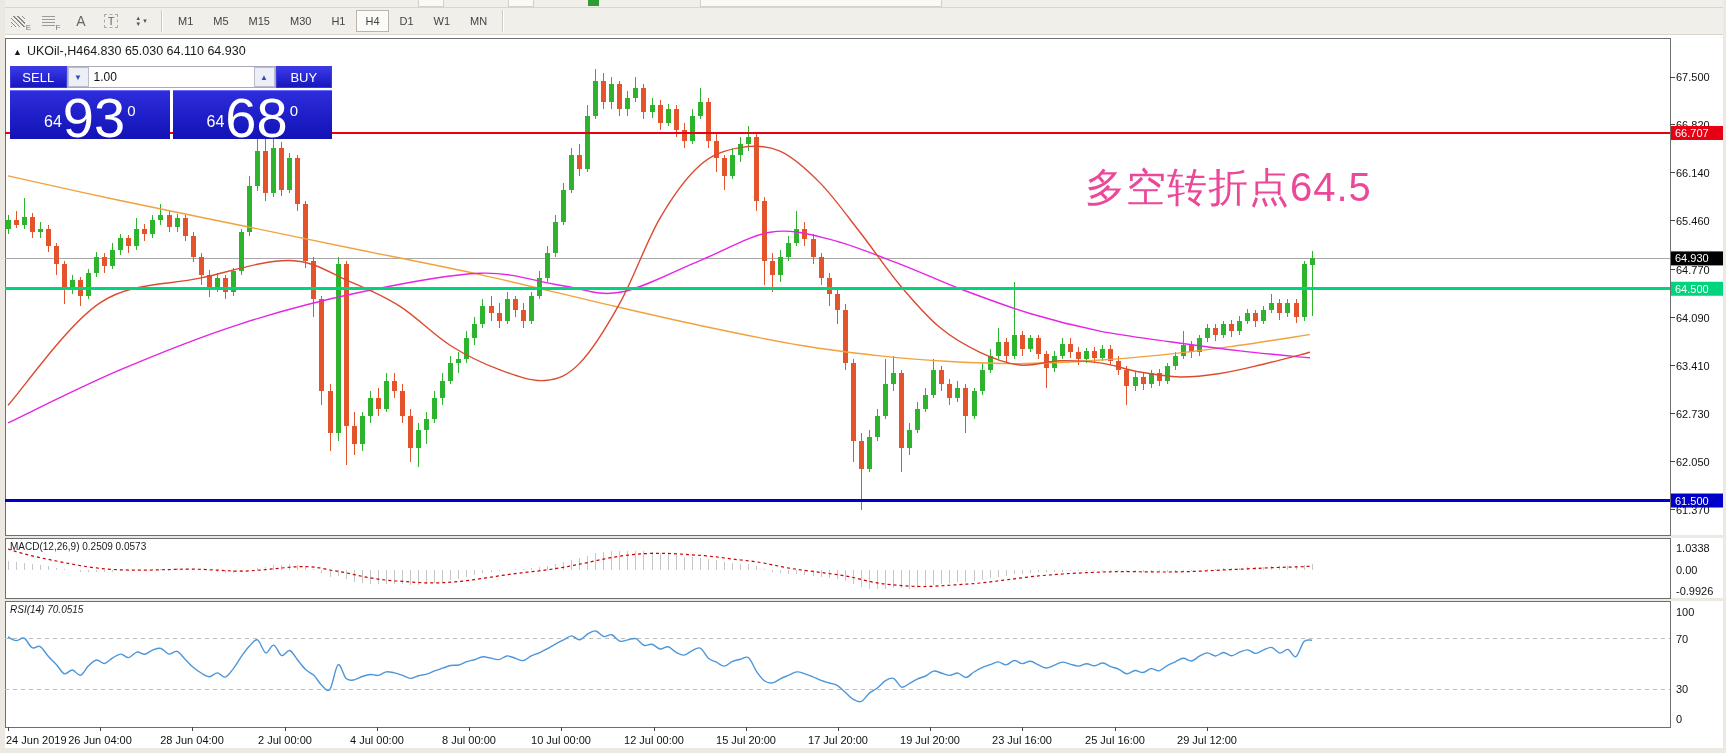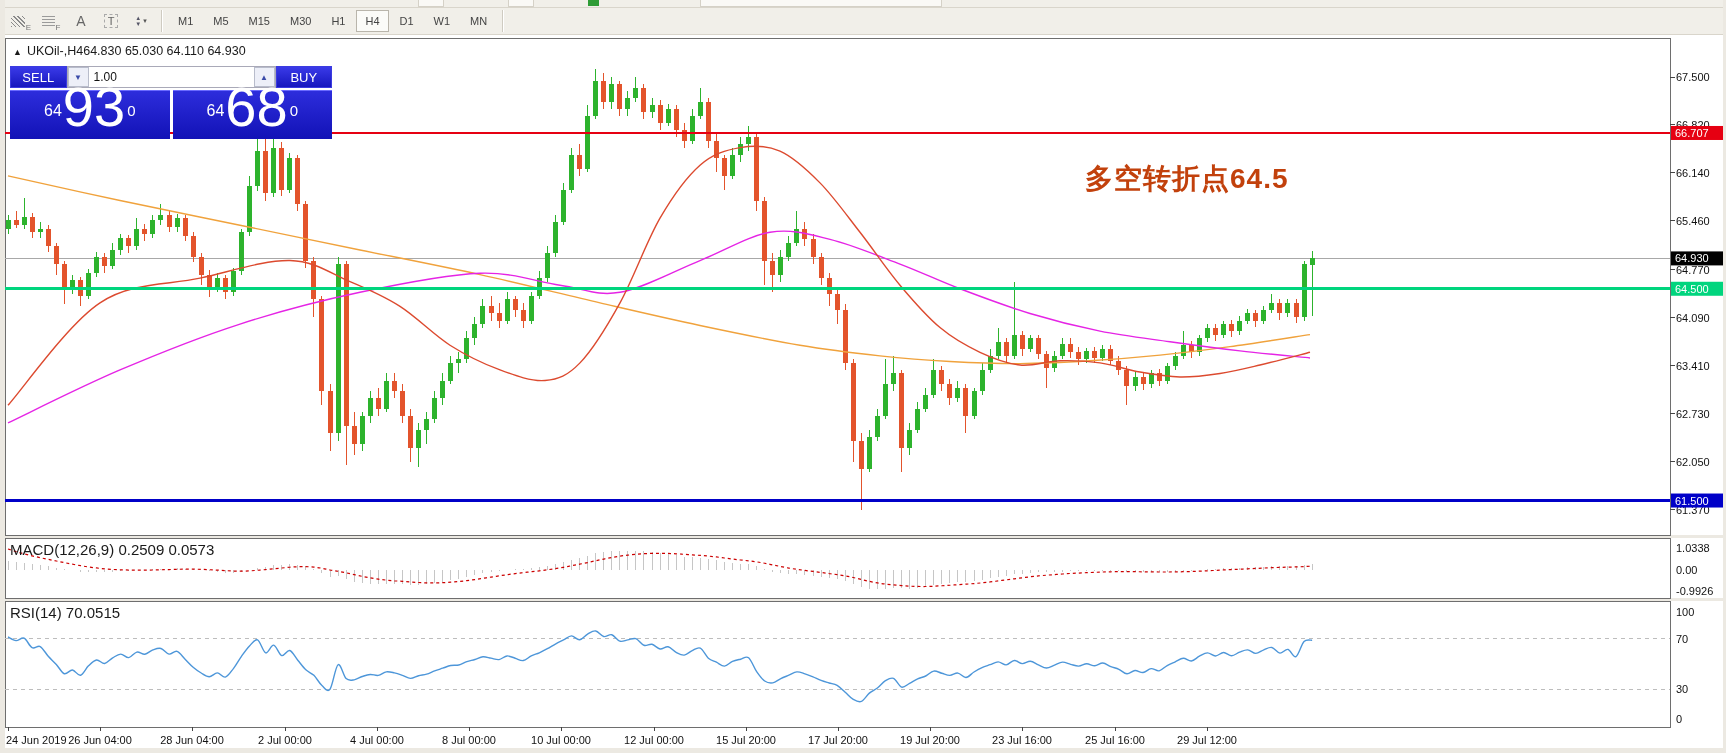--- a/index.html
+++ b/index.html
@@ -33,27 +33,27 @@
   .trade-panel{position:absolute;left:10px;top:66px;width:322px;}
   .tp-row1{display:flex;height:22px;}
   .tp-btn{width:66px;background:linear-gradient(#3A3AE8,#1717BE);color:#fff;font-size:13px;
     display:flex;align-items:center;justify-content:center;border:1px solid #3B3BE0;box-sizing:border-box;}
   .spinner{flex:1;display:flex;background:#fff;border:1px solid #A9A9B8;box-sizing:border-box;}
   .spin-btn{width:21px;background:#EDEFF8;color:#3A4AA8;font-size:8px;display:flex;align-items:center;justify-content:center;border:1px solid #B8BCCB;box-sizing:border-box;}
   .vol-input{flex:1;border:none;outline:none;text-align:left;font-size:12px;padding:0 5px;color:#111;
     font-family:"Liberation Sans",sans-serif;min-width:0;}
   .tp-row2{display:flex;margin-top:2px;height:49px;gap:3px;}
   .price-box{flex:1;background:linear-gradient(#2D2DDC,#1212B6);color:#fff;display:flex;
-    align-items:flex-end;justify-content:center;padding-bottom:15px;border-top:1px solid #6A6AFF;}
+    align-items:flex-end;justify-content:center;padding-bottom:4px;border-top:1px solid #6A6AFF;}
   .p-small{font-size:16px;margin:0 1px 4px 0;}
   .p-big{font-size:56px;line-height:34px;}
   .p-sup{font-size:15px;margin:2px 0 0 2px;align-self:flex-start;padding-top:9px;}
   
-  .ind-label{position:absolute;font-size:15px;color:#1a1a1a;}
-  .annotation{position:absolute;left:1085px;top:160px;font-size:28px;font-weight:700;color:#c2410c;letter-spacing:1px;white-space:nowrap;}
+  .ind-label{position:absolute;font-size:10px;color:#1a1a1a;}
+  .annotation{position:absolute;left:1085px;top:160px;font-size:40px;font-weight:400;color:#ec4899;letter-spacing:1px;white-space:nowrap;}
   .edge-right{position:absolute;right:0;top:0;width:3px;height:753px;background:#ECE9E2;}
   .edge-bottom{position:absolute;left:0;top:748px;width:1726px;height:5px;background:#ECE9E2;}
 </style>
 </head>
 <body>
 
 <div class="screen">
 
   <div class="top-sliver">
     <div class="sliver-seg" style="left:418px;width:24px;"></div>
@@ -713,21 +713,21 @@
         <span class="p-small">64</span>
         <span class="p-big">68</span>
         <span class="p-sup">0</span>
       </div>
     </div>
   </div>
 
   <div class="ind-label" style="left:10px;top:541px;">
     <span>MACD(12,26,9)</span> <span>0.2509 0.0573</span>
   </div>
-  <div class="ind-label" style="left:10px;top:604px;">
+  <div class="ind-label" style="left:10px;top:604px;font-style:italic;">
     <span>RSI(14)</span> <span>70.0515</span>
   </div>
 
   <div class="annotation">多空转折点64.5</div>
 
   <div class="edge-right"></div>
   <div class="edge-bottom"></div>
 </div>
 
 </body></html>

